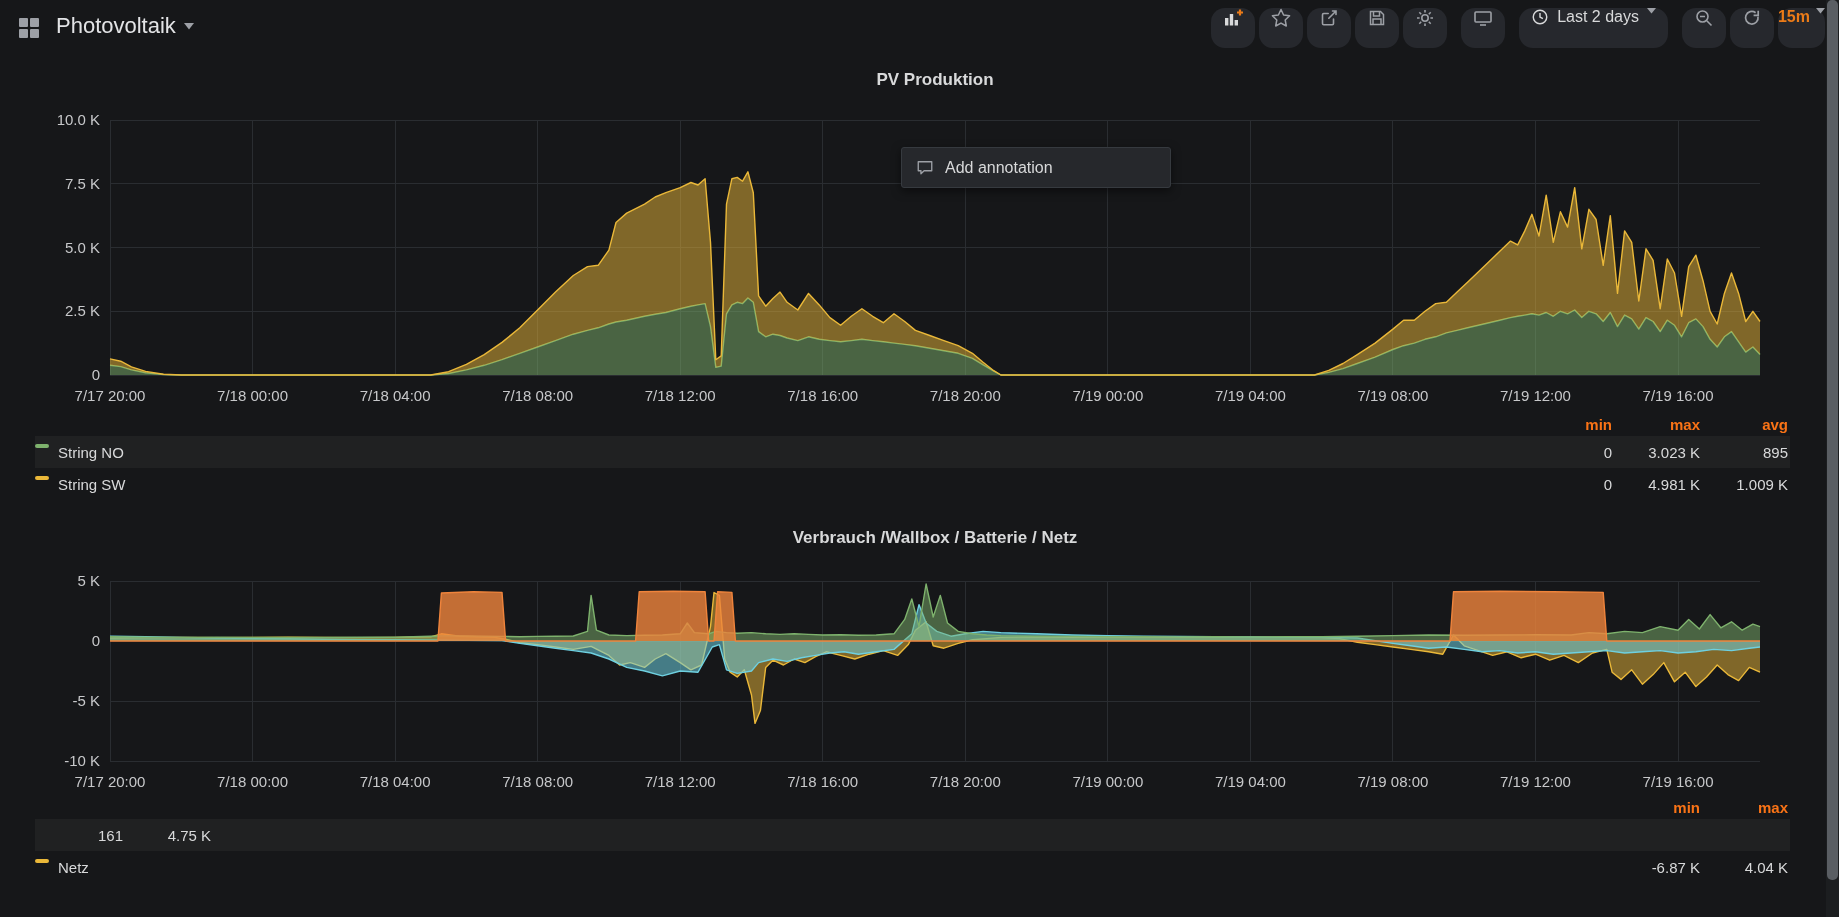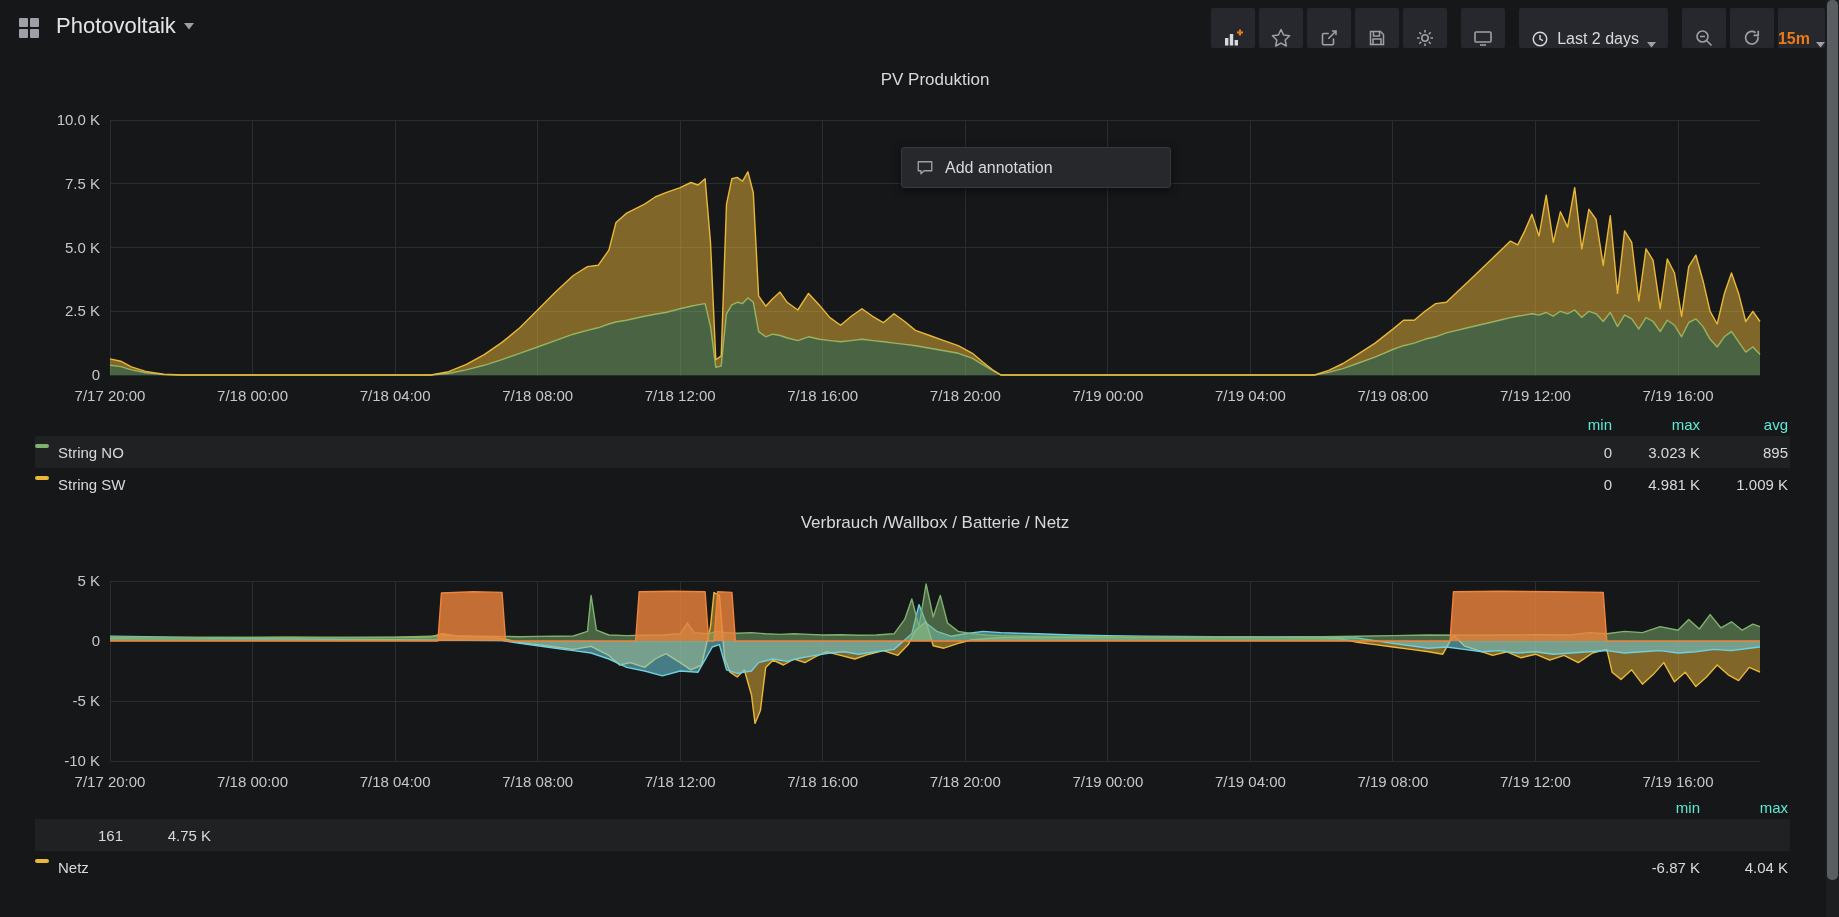--- a/index.html
+++ b/index.html
@@ -10,44 +10,44 @@
   }
   
   .navbar{position:absolute;top:0;left:0;right:0;height:56px;display:flex;align-items:center;padding:0 14px;box-sizing:border-box;background:#161719}
   .nav-left{display:flex;align-items:flex-start;gap:12px}
   .apps-btn{background:none;border:none;color:#9da0a6;padding:4px;cursor:pointer;display:flex}
   .dash-title-wrap{display:flex;align-items:center;gap:8px;cursor:pointer}
   .dash-title{font-size:22px;color:#e3e4e6}
   .caret{color:#9da0a6}
   .nav-right{margin-left:auto;display:flex;align-items:center}
   .nav-group{display:flex;gap:4px;margin-left:14px}
-  .nav-btn{background:#26282d;border:none;border-radius:2px;min-width:44px;height:40px;display:flex;align-items:flex-end;justify-content:center;color:#9da0a6;cursor:pointer;padding:0}
+  .nav-btn{background:#26282d;border:none;border-radius:14px;min-width:44px;height:40px;display:flex;align-items:flex-start;justify-content:center;color:#9da0a6;cursor:pointer;padding:0}
   .nav-btn svg{display:block}
   .time-btn{padding:0 12px;gap:8px;font-size:16px;color:#d8d9da}
   .refresh-val{color:#eb7b18;font-weight:700;font-size:16px;margin-right:6px}
   
-  .panel-title{position:absolute;left:110px;width:1650px;text-align:center;font-weight:400;font-size:17px;color:#d8d9da;cursor:pointer}
+  .panel-title{position:absolute;left:110px;width:1650px;text-align:center;font-weight:700;font-size:17px;color:#d8d9da;cursor:pointer}
   #title1{top:70px}
-  #title2{top:513px}
+  #title2{top:528px}
   .chart{position:absolute;left:55px}
   #chart1{top:108px}
   #chart2{top:569px}
   svg .grid{stroke:#2a2d31;stroke-width:1;shape-rendering:crispEdges}
   svg text{fill:#c7c8ca;font-size:15px;font-family:"Liberation Sans",sans-serif}
   
   .legend{position:absolute;left:35px;width:1755px;font-size:15px}
   #legend1{top:412px}
   #legend2{top:795px}
   .legend-row{display:flex;align-items:center;height:32px;padding-right:2px;box-sizing:border-box}
   .legend-head{height:24px}
   .legend-row.striped{background:rgba(255,255,255,0.045)}
   .legend-name{flex:1;display:flex;align-items:flex-start;gap:9px;color:#d8d9da;cursor:pointer}
   .swatch{width:14px;height:4px;border-radius:2px;display:inline-block}
   .legend-col{width:88px;text-align:right;color:#d8d9da}
-  .legend-head .legend-col{color:#5eead4;font-weight:400;cursor:pointer}
+  .legend-head .legend-col{color:#f97316;font-weight:700;cursor:pointer}
   
   .annotation-menu{position:absolute;left:901px;top:147px;width:270px;height:41px;background:#26282c;border:1px solid #363a3f;border-radius:3px;display:flex;align-items:center;gap:11px;padding:16px 14px;box-sizing:border-box;box-shadow:0 3px 10px rgba(0,0,0,.5);z-index:5;font-size:16px;color:#d8d9da;cursor:pointer}
   .annotation-menu svg{color:#9da0a6}
   
   .scrollbar{position:absolute;top:0;right:0;width:13px;height:100%;background:#1c1e20}
   .scroll-thumb{position:absolute;top:0;right:1px;width:11px;height:96%;background:#5a5e63;border-radius:5px;cursor:pointer}
 </style>
 </head>
 <body>
 

